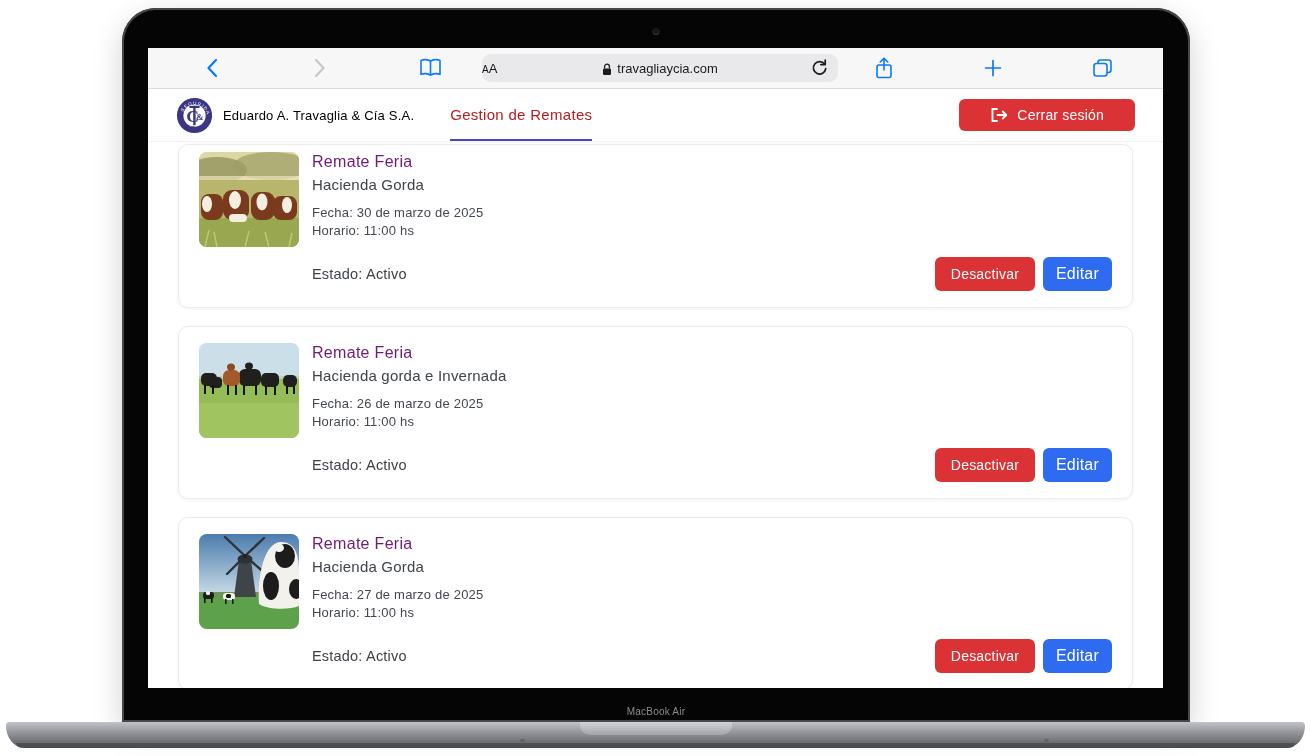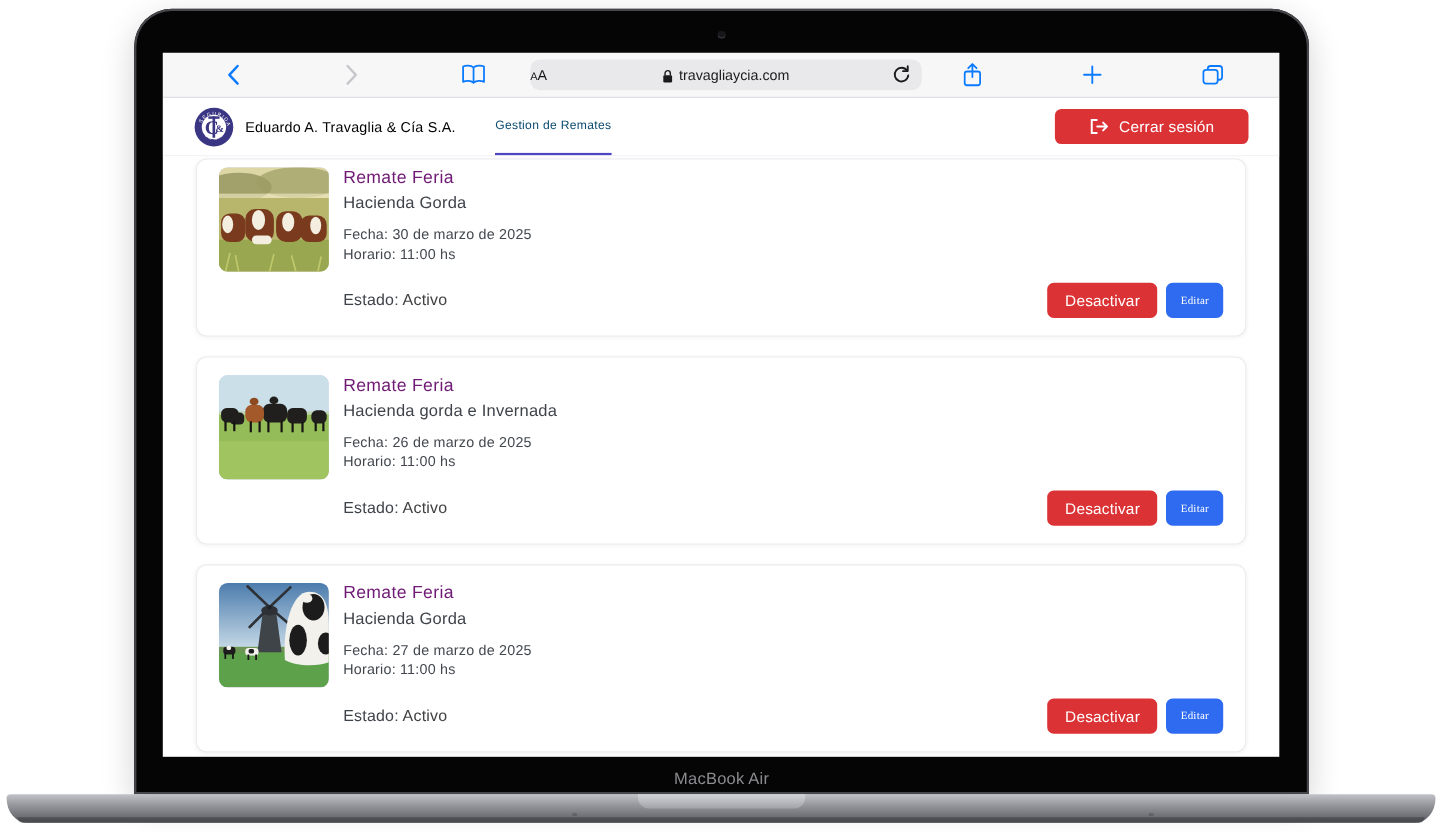--- a/index.html
+++ b/index.html
@@ -14,21 +14,21 @@
     background:#050506;border-radius:34px 34px 0 0;
     box-shadow:inset 0 0 0 2px #46464b, 0 10px 30px rgba(0,0,0,.18);
   }
   .camera{
     position:absolute;top:20px;left:50%;transform:translateX(-50%);
     width:7px;height:7px;border-radius:50%;background:#17171a;
     box-shadow:inset 0 -1px 1px #3c3c44;
   }
   .mba-label{
     position:absolute;bottom:5px;width:100%;text-align:center;
-    color:#8b8b90;font-size:15px;letter-spacing:.2px;
+    color:#8b8b90;font-size:10px;letter-spacing:.2px;
   }
   .base{
     position:absolute;left:6px;top:722px;width:1299px;height:26px;
     background:linear-gradient(#c2c3c8,#94959b 40%,#77787e 70%,#56575c);
     border-radius:4px 4px 20px 20px / 4px 4px 24px 24px;
   }
   .base-lip{
     position:absolute;bottom:0;left:10px;right:10px;height:5px;
     background:#3c3c41;opacity:.55;border-radius:0 0 14px 14px;
   }
@@ -62,21 +62,21 @@
   }
   .refresh{position:absolute;right:10px;top:5px;}
   
   .site-header{
     position:relative;height:52px;display:flex;align-items:center;
     padding:0 28px;border-bottom:1px solid #f2f2f4;background:#fff;
   }
   .company{margin-left:10px;font-size:13px;color:#000000;letter-spacing:.2px;}
   .nav{display:flex;margin-left:36px;gap:46px;height:52px;}
   .nav-tab{
-    display:flex;align-items:center;height:52px;font-size:11px;color:#0c4a6e;
+    display:flex;align-items:center;height:52px;font-size:15px;color:#b91c1c;
     border-bottom:2px solid transparent;box-sizing:border-box;letter-spacing:.3px;cursor:pointer;
   }
   .nav-tab.active{border-bottom-color:#4f46c5;}
   .logout-btn{
     margin-left:auto;display:flex;align-items:center;gap:9px;
     background:#db3236;color:#fff;border:none;border-radius:6px;
     padding:8px 31px;font-size:14px;letter-spacing:.2px;cursor:pointer;
     font-family:"Liberation Sans", sans-serif;
   }
   
@@ -95,21 +95,21 @@
   .card-info{margin-left:13px;padding-top:1px;}
   .card-title{font-size:16px;color:#701a75;letter-spacing:.3px;margin:0 0 5px;}
   .card-subtitle{font-size:15px;color:#3e434a;letter-spacing:.2px;margin:0 0 11px;}
   .card-meta{font-size:13px;color:#43484f;line-height:1.35;letter-spacing:.2px;}
   .card-bottom{display:flex;align-items:center;margin-top:10px;padding-left:113px;min-height:30px;}
   .estado{font-size:14.5px;color:#3e434a;letter-spacing:.2px;}
   .estado .activo{color:#404040;}
   .btns{margin-left:auto;display:flex;gap:8px;}
   .btn{border:none;border-radius:6px;color:#fff;cursor:pointer;font-family:"Liberation Sans", sans-serif;letter-spacing:.2px;}
   .btn-danger{background:#db3236;padding:8px 16px;font-size:14px;}
-  .btn-primary{background:#2e6bf0;padding:8px 13px;font-size:10px;font-family:Liberation Serif, serif;}
+  .btn-primary{background:#2e6bf0;padding:8px 13px;font-size:16px;}
 </style>
 </head>
 <body>
 
 <div class="bezel">
   <div class="camera"></div>
 
   <div class="screen">
 
     <div class="toolbar">

